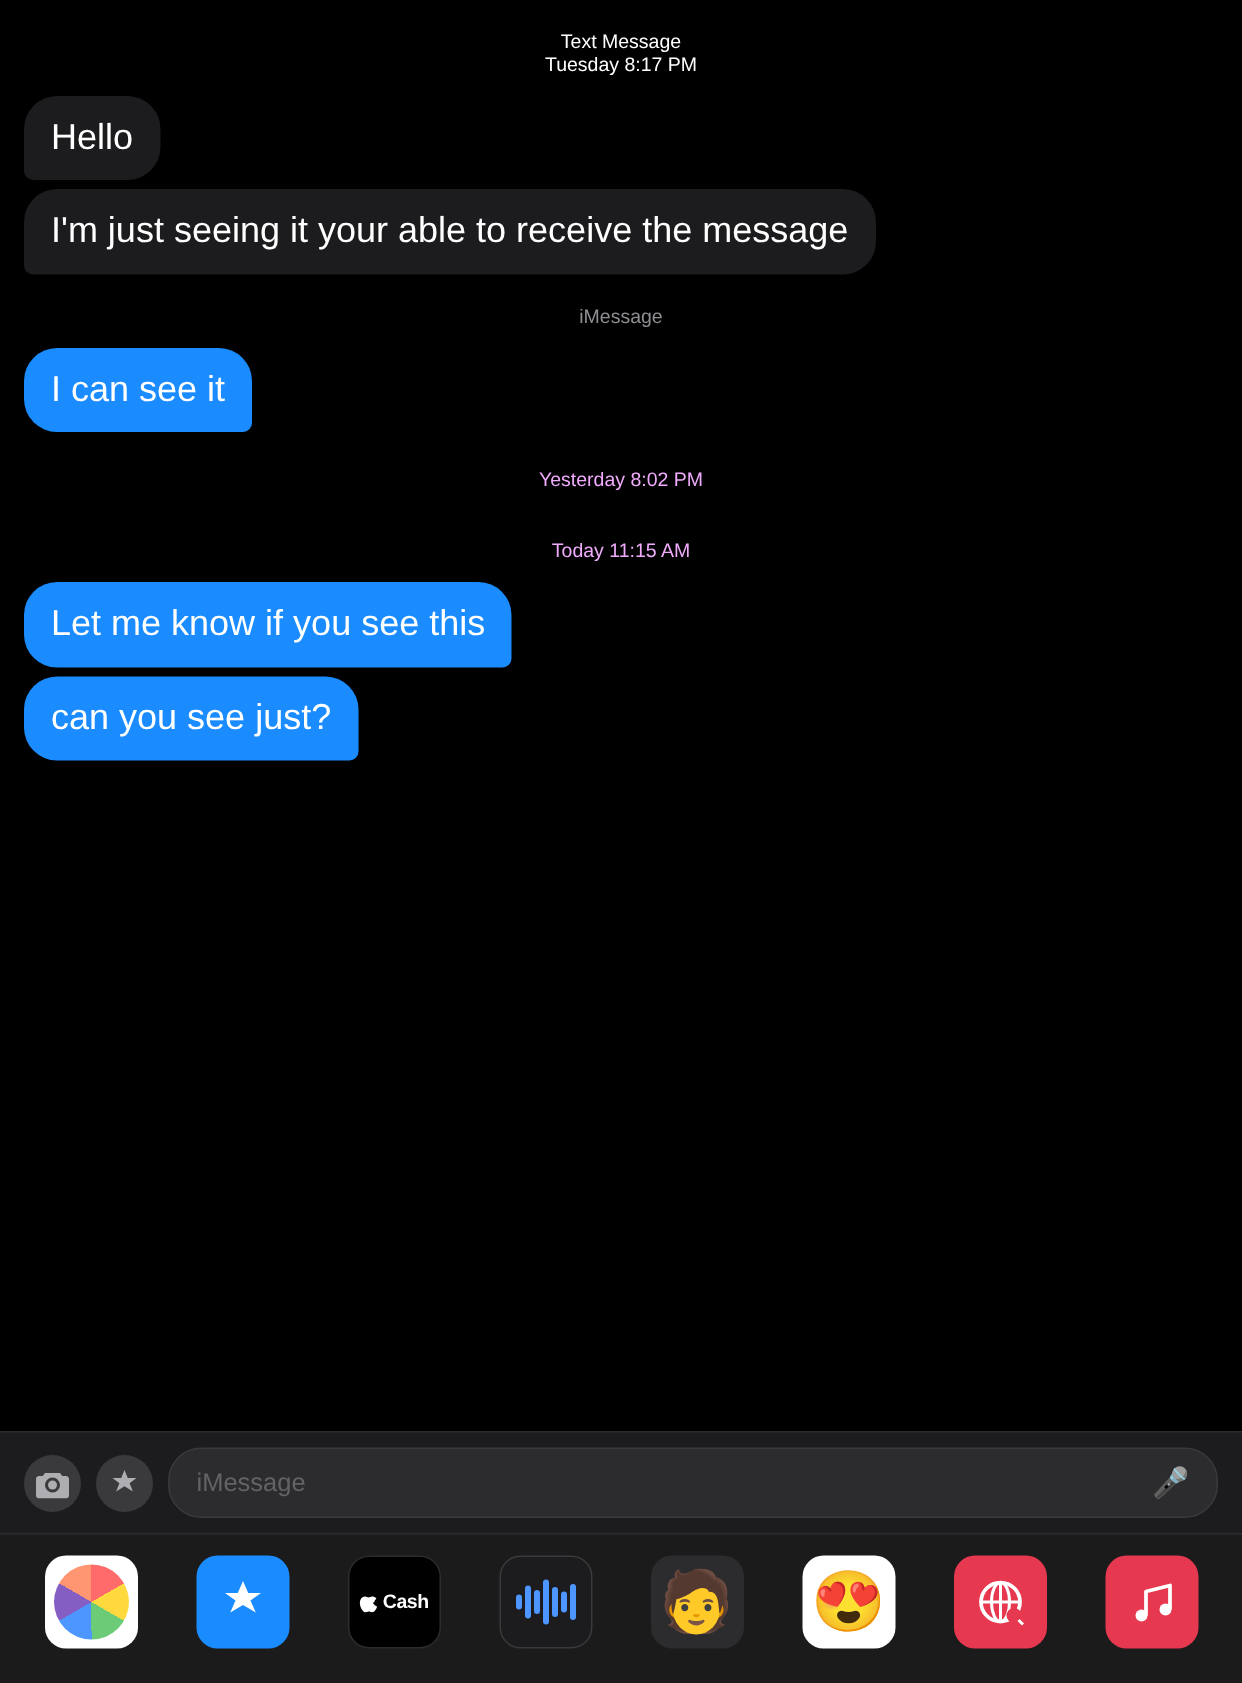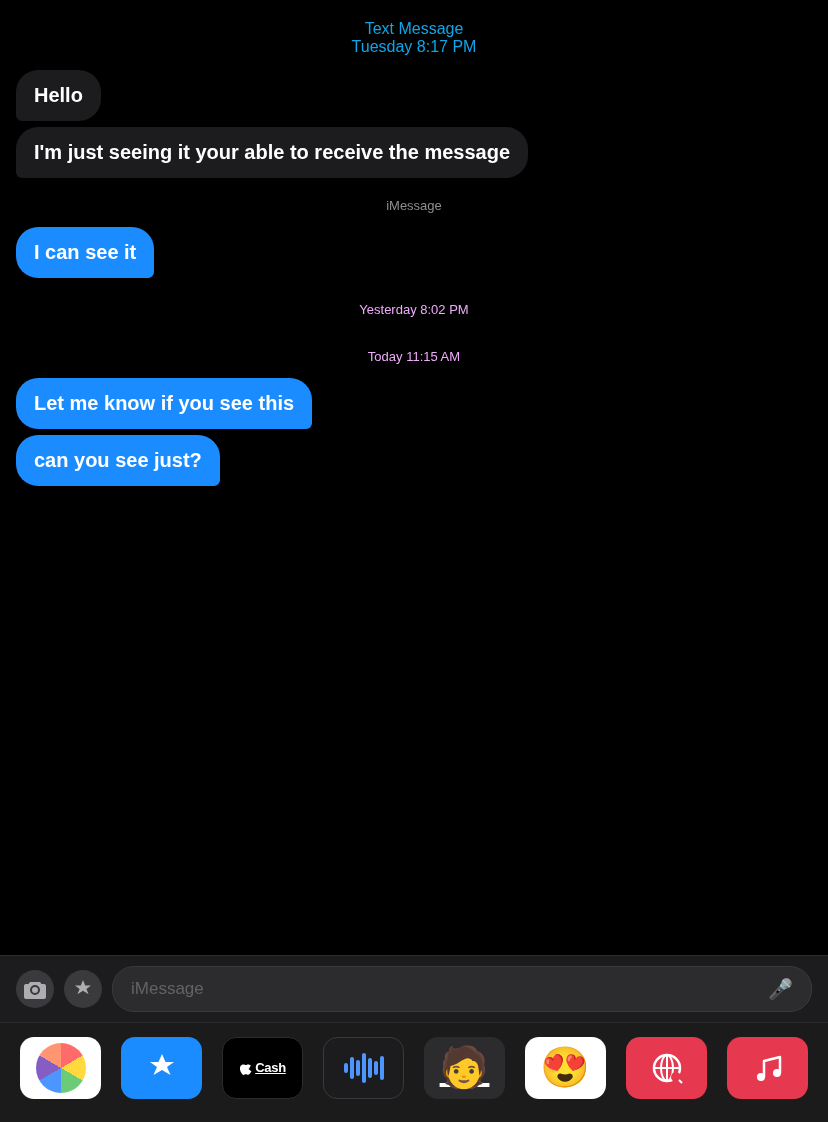--- a/index.html
+++ b/index.html
@@ -17,45 +17,45 @@
     .messages-area {
       flex: 1;
       padding: 10px 16px;
       display: flex;
       flex-direction: column;
       overflow: hidden;
     }
 
     .timestamp-header {
       text-align: center;
-      color: #0ea5e9;
-      font-size: 16px;
+      color: #ffffff;
+      font-size: 13px;
       margin: 10px 0 14px;
     }
 
     .message-row {
       display: flex;
       margin-bottom: 6px;
     }
 
     .message-row.received {
       justify-content: flex-start;
     }
 
     .message-row.sent {
       justify-content: flex-start;
     }
 
     .bubble {
       max-width: 75%;
       padding: 12px 18px;
       border-radius: 22px;
-      font-size: 20px;
+      font-size: 24px;
       line-height: 1.35;
-      font-weight: 700;
+      font-weight: 400;
     }
 
     .bubble.received {
       background: #1c1c1e;
       color: #fff;
       border-bottom-left-radius: 6px;
     }
 
     .bubble.sent {
       background: #1a8cff;
@@ -125,32 +125,31 @@
       background: rgba(28,28,30,0.95);
       height: 100px;
       display: flex;
       align-items: center;
       justify-content: space-around;
       padding: 0 10px 10px;
       border-top: 1px solid #2c2c2e;
     }
 
     .dock-icon {
-      width: 81px;
+      width: 62px;
       height: 62px;
       border-radius: 14px;
       display: flex;
       align-items: center;
       justify-content: center;
       cursor: pointer;
       font-size: 11px;
       font-weight: 600;
       color: #fff;
       flex-shrink: 0;
-      text-decoration: underline;
     }
 
     .dock-appstore {
       background: linear-gradient(180deg, #1a8cff 0%, #1a8cff 100%);
     }
 
     .dock-cash {
       background: #000;
       border: 1px solid #2c2c2e;
       font-size: 13px;

